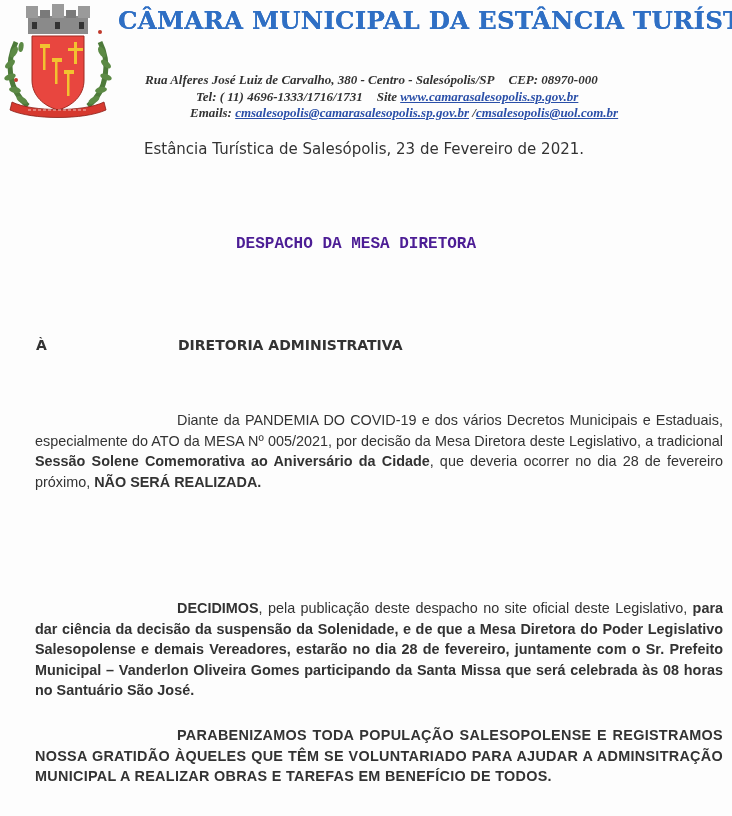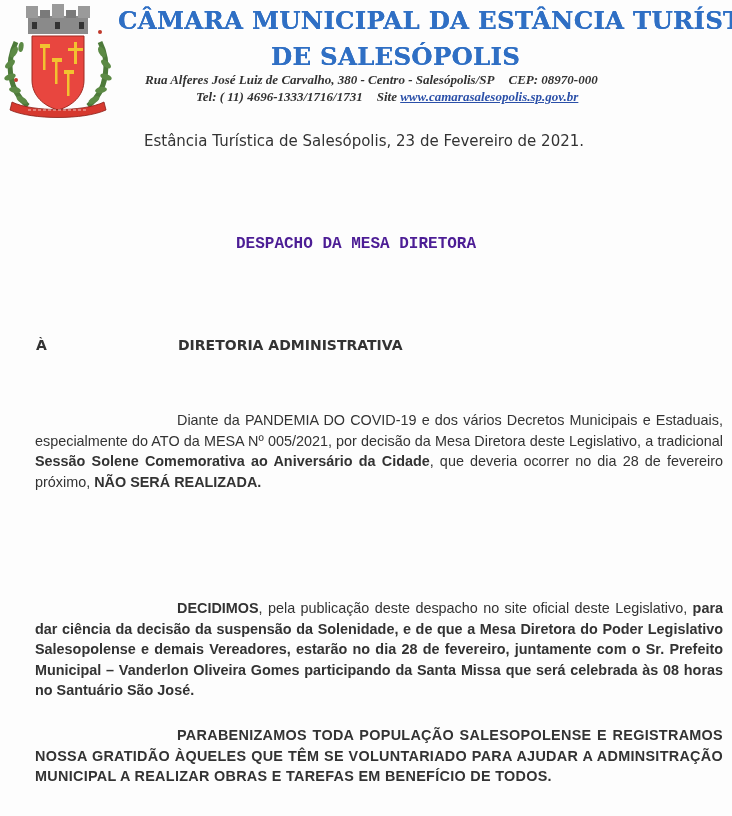--- a/index.html
+++ b/index.html
@@ -19,21 +19,21 @@
     position: absolute; font-family: "Liberation Serif", serif; font-style: italic; font-weight: bold;
     font-size: 13px; color: #333; white-space: nowrap;
   }
   .addr1 { left: 145px; top: 72px; }
   .addr2 { left: 196px; top: 89px; text-align: right; }
   .addr3 { left: 190px; top: 105px; }
   .addr a { color: #2a4fa8; text-decoration: underline; }
   .sp { display: inline-block; width: 14px; }
 
   .dateline {
-    position: absolute; left: 144px; top: 132px; font-family: "DejaVu Sans", sans-serif;
+    position: absolute; left: 144px; top: 140px; font-family: "DejaVu Sans", sans-serif;
     font-size: 15px; color: #333; white-space: nowrap;
   }
   .heading {
     position: absolute; left: 236px; top: 235px; font-family: Liberation Mono, monospace;
     font-weight: bold; font-size: 16px; color: #4c1d95; white-space: nowrap;
   }
   .to-label {
     position: absolute; left: 36px; top: 337px; font-family: "DejaVu Sans", sans-serif;
     font-weight: bold; font-size: 14px; color: #333;
   }
@@ -103,28 +103,31 @@
         <rect x="65" y="72" width="2.5" height="22"></rect>
       <rect x="72" y="40" width="3" height="22"></rect>
         <rect x="66" y="46" width="15" height="3"></rect>
     </g>
 
     <path d="M10 100 C30 110, 82 110, 102 100 L104 108 C82 118, 30 118, 8 108 Z" fill="#d6392f" stroke="#8a1f18" stroke-width="0.8"></path>
     <path d="M26 108 H86" stroke="#f1c4c0" stroke-width="1.2" stroke-dasharray="3 2"></path>
   </svg>
 
   <div class="title1">CÂMARA MUNICIPAL DA ESTÂNCIA TURÍSTICA</div>
-  <div class="title2">DE SALESÓPOLIS</div>
 
   <div class="addr addr1">
     <span>Rua Alferes José Luiz de Carvalho, 380 - Centro - Salesópolis/SP</span><span class="sp"></span><span>CEP: 08970-000</span>
   </div>
   <div class="addr addr2">
     <span>Tel: ( 11) 4696-1333/1716/1731</span><span class="sp"></span><span>Site</span>
     <a>www.camarasalesopolis.sp.gov.br</a>
+  </div>
+  <div class="addr addr3">
+    <span>Emails:</span>
+    <a>cmsalesopolis@camarasalesopolis.sp.gov.br</a><span> /</span><a>cmsalesopolis@uol.com.br</a>
   </div>
 
   <div class="dateline">Estância Turística de Salesópolis, 23 de Fevereiro de 2021.</div>
   <div class="heading">DESPACHO DA MESA DIRETORA</div>
 
   <div class="to-label">À</div>
   <div class="to-value">DIRETORIA ADMINISTRATIVA</div>
 
   <div class="para p1">
     <span class="indent"></span><span>Diante da PANDEMIA DO COVID-19 e dos vários Decretos Municipais e Estaduais, especialmente do ATO da MESA Nº 005/2021, por decisão da Mesa Diretora deste Legislativo, a tradicional </span><b>Sessão Solene Comemorativa ao Aniversário da Cidade</b><span>, que deveria ocorrer no dia 28 de fevereiro próximo, </span><b>NÃO SERÁ REALIZADA.</b>

